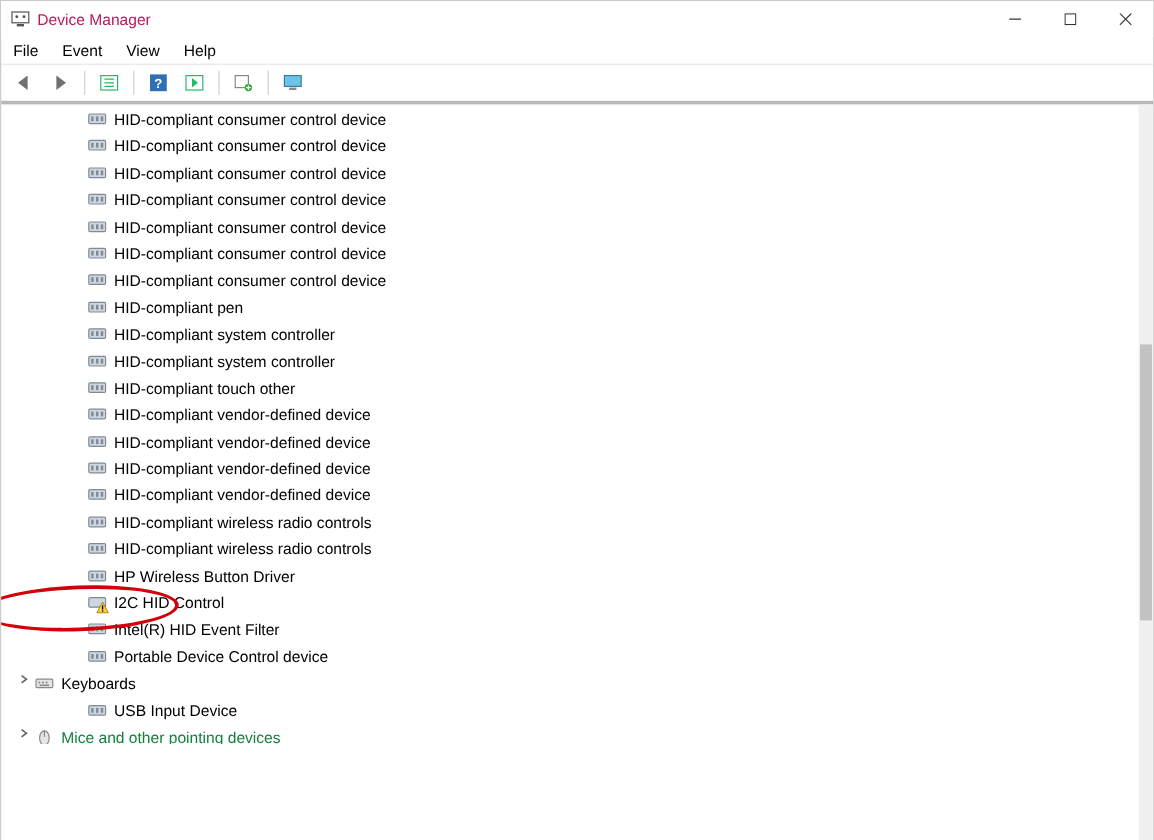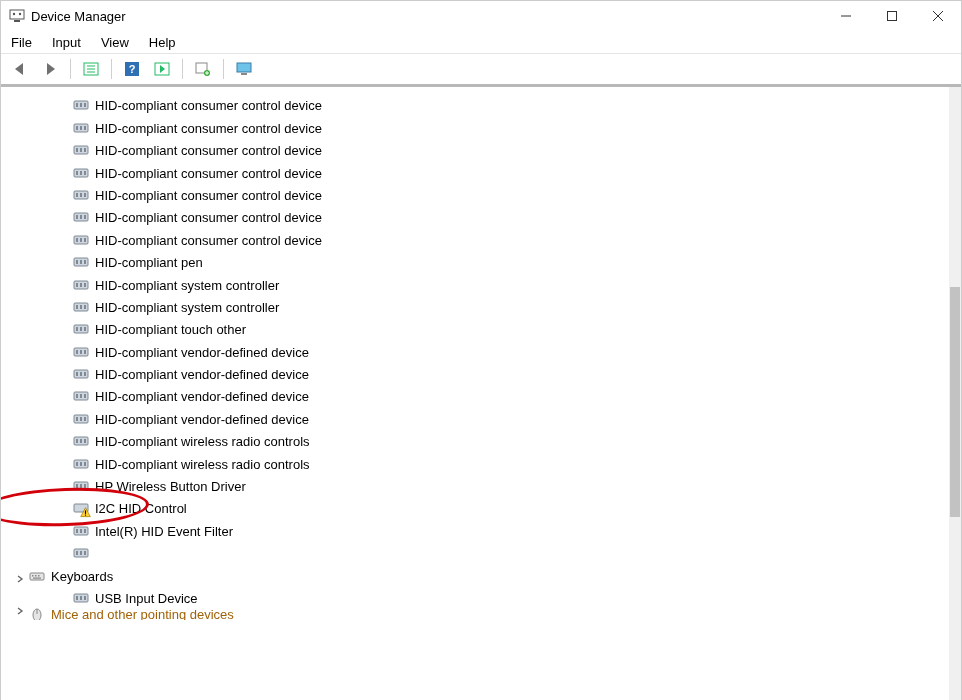--- a/index.html
+++ b/index.html
@@ -1,55 +1,55 @@
 <!DOCTYPE html>
 <html><head>
 <meta charset="utf-8">
 <style>
   html,body{margin:0;padding:0;font-family:"Segoe UI",Tahoma,sans-serif;font-size:13px;color:#000;background:#fff;overflow:hidden;height:700px;width:962px}
   .wnd{display:flex;flex-direction:column;height:100%;border:1px solid #ccc}
   
-  .titlebar{height:30px;display:flex;align-items:center;padding-left:8px;color:#000000;background:#fff}
+  .titlebar{height:30px;display:flex;align-items:center;padding-left:8px;color:#be185d;background:#fff}
   .titlebar .app-icon{width:16px;height:16px;margin-right:6px;display:flex;align-items:center;justify-content:center}
   .titlebar .title{flex:0 0 auto}
   .titlebar .spacer{flex:1}
   .winbtn{width:46px;height:30px;display:flex;align-items:center;justify-content:center;color:#333}
   .winbtn svg{width:10px;height:10px;stroke:#333;stroke-width:1;fill:none}
   
   .menubar{height:22px;display:flex;align-items:center;padding-left:0;border-bottom:1px solid #e5e5e5}
   .menubar .menuitem{padding:2px 10px}
   
   .toolbar{height:30px;display:flex;align-items:center;padding-left:6px;gap:4px;border-bottom:1px solid #b8b8b8}
   .tb-sep{width:1px;height:20px;background:#d0d0d0;margin:0 3px}
   .tb-btn{width:24px;height:24px;display:flex;align-items:center;justify-content:center;border:1px solid transparent}
   .tb-btn svg{width:18px;height:18px}
   
   .content{flex:1;overflow:hidden;position:relative;border-top:2px solid #b8b8b8}
   .tree{position:absolute;left:0;right:12px;top:0;bottom:0;overflow:hidden;padding-top:4px}
-  .row{display:flex;align-items:flex-end;height:22.4px;white-space:nowrap}
+  .row{display:flex;align-items:flex-start;height:22.4px;white-space:nowrap}
   .indent0{padding-left:28px}
   .indent1{padding-left:72px}
   .exp{width:14px;display:inline-flex;justify-content:center;color:#777;margin-right:2px;margin-left:-16px}
   .category-icon,.hid-icon,.kbd-icon,.warn-wrap{width:16px;height:16px;margin-right:6px;flex:0 0 16px;display:inline-flex;align-items:center;justify-content:center}
   .row .label{padding-top:1px}
   .circled{position:relative}
   .circle-annot{
     position:absolute;
     left:-18px;top:-6px;
     width:160px;height:32px;
     border:3px solid #d1000a;
     border-radius:50%/50%;
     transform:rotate(-2deg);
     pointer-events:none;
   }
   
   .scrollbar{position:absolute;right:0;top:0;bottom:0;width:12px;background:#f0f0f0;display:flex;flex-direction:column}
   .scroll-track{flex:1;background:#f0f0f0;position:relative}
   .scroll-thumb{position:absolute;left:1px;right:1px;top:200px;height:230px;background:#c2c2c2}
-  .cutoff{color:#a16207}
+  .cutoff{color:#15803d}
 </style>
 </head>
 <body>
 
 <div class="wnd">
 
   <div class="titlebar">
     <span class="app-icon">
       <svg viewBox="0 0 16 16">
           <rect x="1" y="2" width="14" height="9" fill="none" stroke="#555"></rect>
@@ -73,21 +73,21 @@
     <div class="winbtn">
         <svg viewBox="0 0 10 10">
           <line x1="0" y1="0" x2="10" y2="10"></line>
           <line x1="10" y1="0" x2="0" y2="10"></line>
         </svg>
       </div>
   </div>
 
   <div class="menubar">
     <div class="menuitem">File</div>
-    <div class="menuitem">Input</div>
+    <div class="menuitem">Event</div>
     <div class="menuitem">View</div>
     <div class="menuitem">Help</div>
   </div>
 
   <div class="toolbar">
     <div class="tb-btn">
       <svg viewBox="0 0 18 18">
           <path d="M12 3 L4 9 L12 15 Z" fill="#707070"></path>
         </svg>
     </div>
@@ -360,20 +360,21 @@
         </div>
         <div class="row indent1">
           <span class="hid-icon">
             <svg viewBox="0 0 16 16">
               <rect x="1" y="4" width="14" height="8" rx="1" fill="#cfd6dd" stroke="#7f8a96"></rect>
               <rect x="3" y="6" width="2" height="4" fill="#7f8a96"></rect>
               <rect x="7" y="6" width="2" height="4" fill="#7f8a96"></rect>
               <rect x="11" y="6" width="2" height="4" fill="#7f8a96"></rect>
             </svg>
           </span>
+          <span class="label">Portable Device Control device</span>
         </div>
         <div class="row indent0">
           <span class="exp">
             <svg width="10" height="10" viewBox="0 0 10 10">
               <path d="M3 2 L7 5 L3 8" fill="none" stroke="#666" stroke-width="1.4"></path>
             </svg>
           </span>
           <span class="category-icon">
             <svg viewBox="0 0 16 16">
               <rect x="1" y="5" width="14" height="7" rx="1" fill="#e5e5e5" stroke="#888"></rect>

